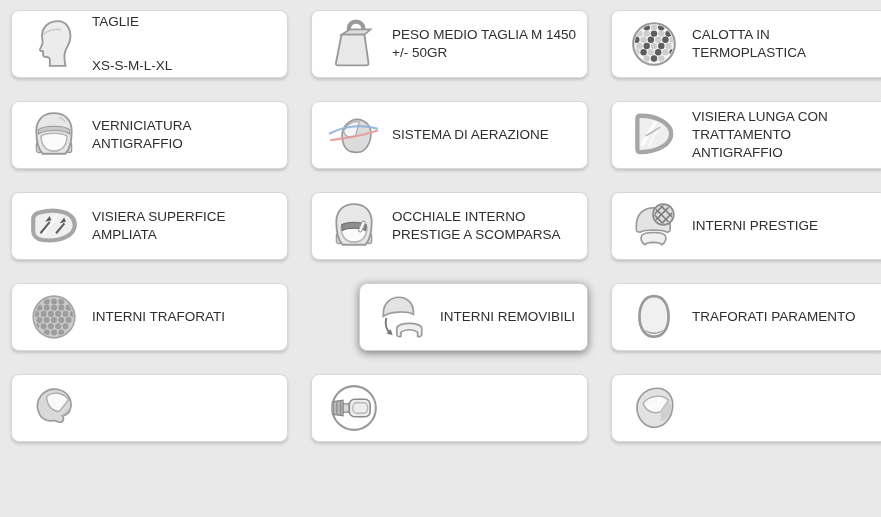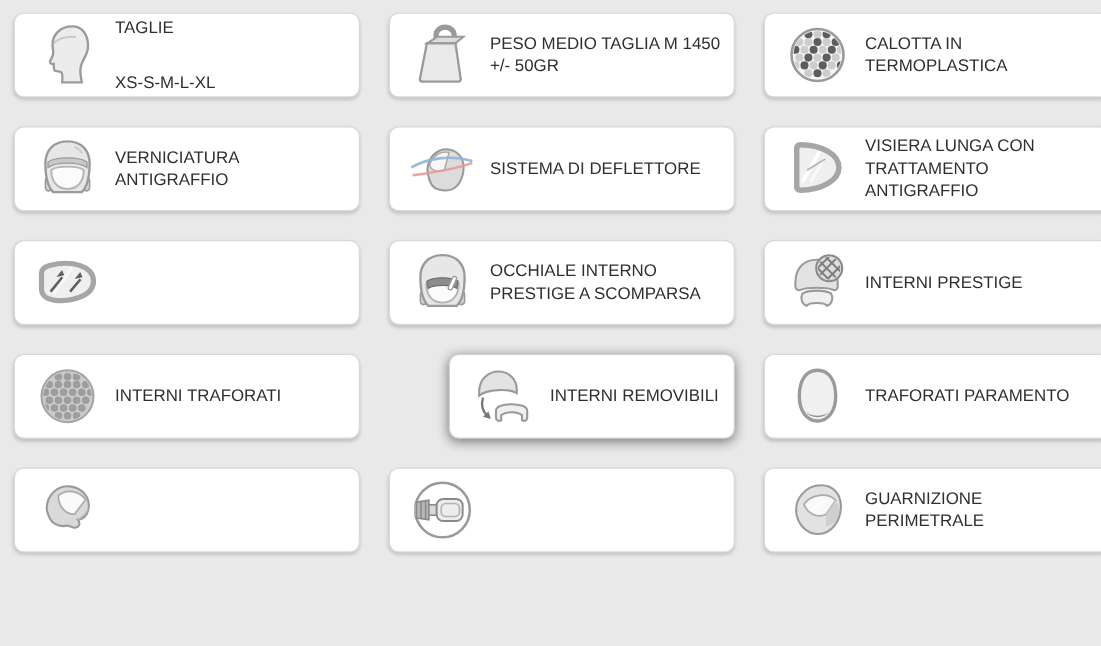--- a/index.html
+++ b/index.html
@@ -143,21 +143,21 @@
 
   <div class="card">
     <span class="icon-box">
       <svg viewBox="0 0 50 50">
         <path d="M34 40 C40 36 42.5 26 40.5 19 C38.5 12 30 8 23 11 C16 14 12 22 14 30 C15 36 18 40 22 41 C26 42 31 42 34 40 Z" fill="#dcdcdc" stroke="#9a9a9a" stroke-width="1.6"></path>
         <path d="M15 22 C17 15 24 11 30 12.5 L26.5 26 C22 28 16.5 27 15 22 Z" fill="#f6f6f6" stroke="#ababab" stroke-width="1.2"></path>
         <path d="M1 24 C13 17 31 14 48 19" fill="none" stroke="#8fb4d9" stroke-width="2" stroke-opacity="0.9"></path>
         <path d="M2 30 C14 28.5 33 26 48 20.5" fill="none" stroke="#e59a9a" stroke-width="2" stroke-opacity="0.9"></path>
       </svg>
     </span>
-    <div class="card-text">SISTEMA DI DEFLETTORE</div>
+    <div class="card-text">SISTEMA DI AERAZIONE</div>
   </div>
 
   <div class="card">
     <span class="icon-box">
       <svg viewBox="0 0 50 50">
         <path d="M12 6.5 C28 6.5 41.5 14 41.5 24 C41.5 34 28 41.5 12 41.5 C10 41.5 9 40.5 9 38.5 L9 9.5 C9 7.5 10 6.5 12 6.5 Z" fill="#ececec" fill-opacity="0.85" stroke="#a6a6a6" stroke-width="4.2"></path>
         <path d="M14 34 L26 13" stroke="#ffffff" stroke-width="3" opacity="0.95" stroke-linecap="round"></path>
         <path d="M20 35 L30 17" stroke="#ffffff" stroke-width="2" opacity="0.7" stroke-linecap="round"></path>
         <path d="M17 26 L31 17.5" stroke="#b9b9b9" stroke-width="1.5"></path>
       </svg>
@@ -171,20 +171,22 @@
     <span class="icon-box">
       <svg viewBox="0 0 50 50">
         <path d="M11 12 C28 7.5 45 12 45 24 C45 34.5 30 40.5 14 38.5 C8 37.5 5 34 5 30 L5 18 C5 15 7.5 13 11 12 Z" fill="#ececec" fill-opacity="0.85" stroke="#a6a6a6" stroke-width="4"></path>
         <path d="M12 32 L21 21" stroke="#5f5f5f" stroke-width="2"></path>
         <path d="M22.5 19.5 L16.5 20.8 L20.8 15.4 Z" fill="#5f5f5f"></path>
         <path d="M27 32 L35 22.5" stroke="#5f5f5f" stroke-width="2"></path>
         <path d="M36.5 21 L30.5 22.3 L34.8 16.9 Z" fill="#5f5f5f"></path>
         <path d="M15 33 L28 14" stroke="#ffffff" stroke-width="2" opacity="0.6" stroke-linecap="round"></path>
       </svg>
     </span>
+    <div class="card-text">VISIERA SUPERFICE
+AMPLIATA</div>
   </div>
 
   <div class="card">
     <span class="icon-box">
       <svg viewBox="0 0 50 50">
         <rect x="8" y="32" width="5" height="10" rx="2.5" fill="#d6d6d6" stroke="#9a9a9a" stroke-width="1.2"></rect>
         <rect x="37" y="32" width="5" height="10" rx="2.5" fill="#d6d6d6" stroke="#9a9a9a" stroke-width="1.2"></rect>
         <path d="M25 4 C14 4 8 11 8 21 C8 31 10 39 14 43 L36 43 C40 39 42 31 42 21 C42 11 36 4 25 4 Z" fill="#e7e7e7" stroke="#9a9a9a" stroke-width="1.8"></path>
         <path d="M12.5 26 C17 22.5 33 22.5 37.5 26 C37.5 34 33.5 40.5 25 40.5 C16.5 40.5 12.5 34 12.5 26 Z" fill="#fbfbfb" stroke="#b5b5b5" stroke-width="1.5"></path>
         <path d="M13 24 C18 20.5 32 20.5 37 24 L36 29.5 C31.5 26.5 18.5 26.5 14 29.5 Z" fill="#8d8d8d" stroke="#6e6e6e" stroke-width="1"></path>
@@ -311,16 +313,15 @@
 
   <div class="card">
     <span class="icon-box">
       <svg viewBox="0 0 50 50">
         <path d="M9 29 C6.5 16.5 16 6 28 6 C37 6 43 13 43 22 C43 33 36 43.5 25.5 43.5 C17.5 43.5 11 37.5 9 29 Z" fill="#e2e2e2" stroke="#9a9a9a" stroke-width="1.6"></path>
         <path d="M14.5 20.5 C20.5 12.5 33 11.5 39 17.5 L31.5 28.5 C24.5 31.5 17 27.5 14.5 20.5 Z" fill="#f9f9f9" stroke="#ababab" stroke-width="1.3"></path>
         <path d="M31.5 28.5 L39 17.5 C42 21 42.5 27 40 31.5 C38 35.5 34.5 37.5 31.5 37.5 Z" fill="#cfcfcf"></path>
         <path d="M20 25 L32 17" stroke="#ffffff" stroke-width="2" opacity="0.7" stroke-linecap="round"></path>
       </svg>
     </span>
-    <div class="card-text">GUARNIZIONE PERIMETRALE</div>
   </div>
 
 </div>
 
 </body></html>

